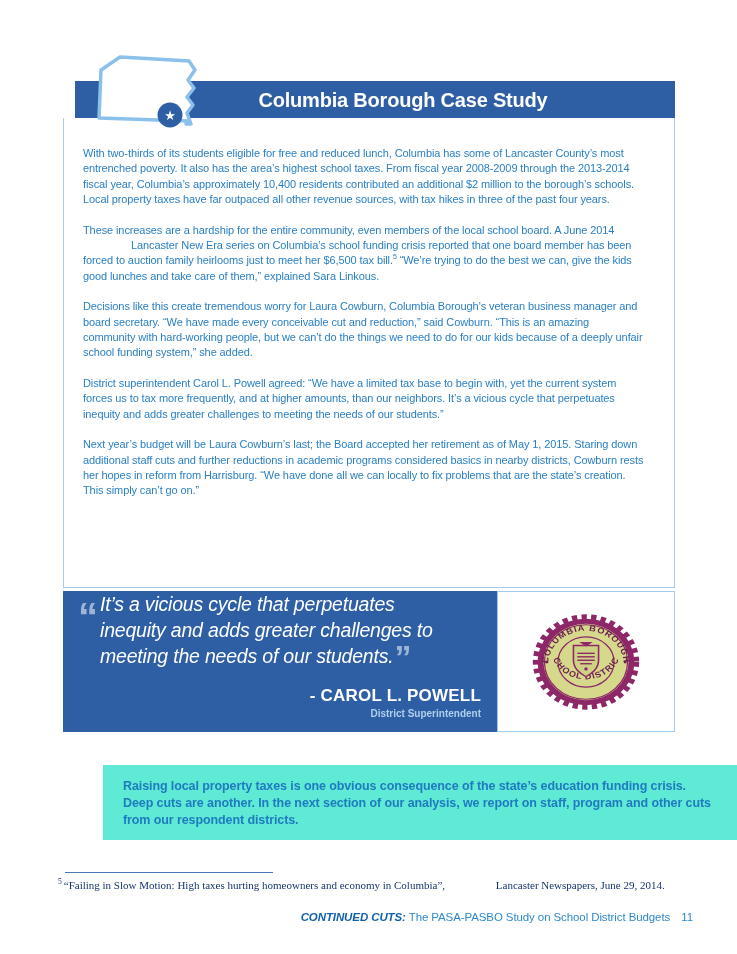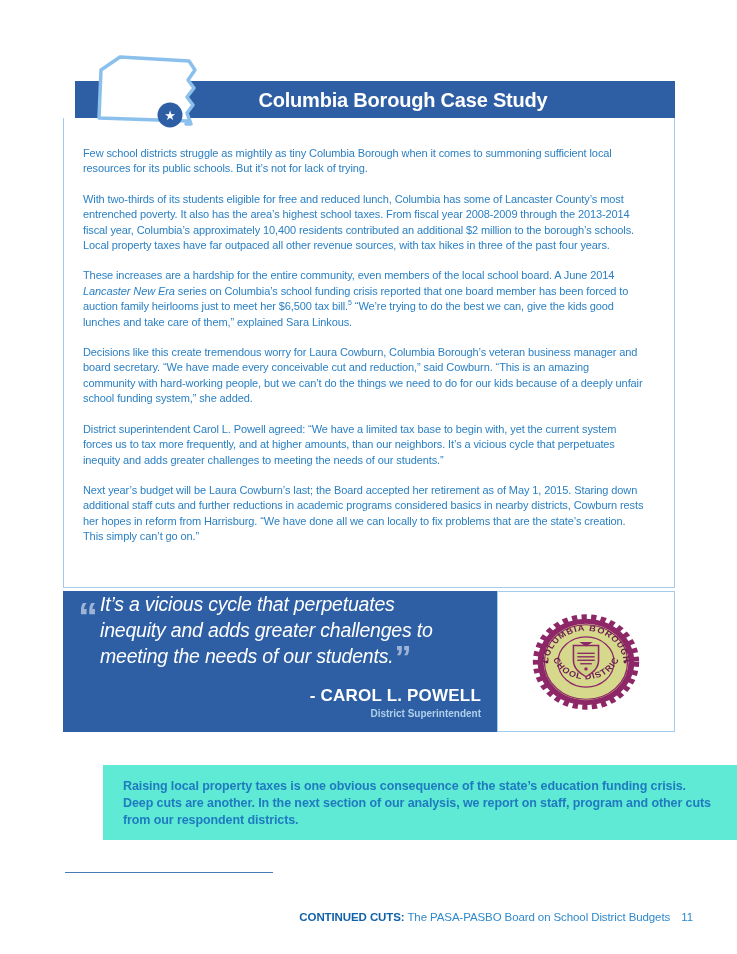--- a/index.html
+++ b/index.html
@@ -14,21 +14,21 @@
 
   .pa-state{position:absolute;left:90px;top:49px;width:132px;height:80px;z-index:3;}
 
   
   .content-box{position:absolute;left:63px;top:118px;width:612px;height:470px;
           border:1px solid #a3cbec;border-top:none;box-sizing:border-box;
           padding:28px 30px 0 19px;}
   .body-para{margin:0 0 15px 0;font-size:11px;line-height:15.4px;color:#2b80c4;
           letter-spacing:-0.1px;}
   .body-para sup{font-size:7px;vertical-align:super;line-height:0;}
-  .it{font-style:italic;}
+  .it{margin-left:48px;}
 
   
   .quote-row{position:absolute;left:63px;top:591px;width:612px;height:141px;display:flex;}
   .quote-box{position:relative;width:434px;height:141px;background:#2e5fa4;box-sizing:border-box;}
   .openquote{position:absolute;left:15px;top:6px;font-size:40px;line-height:1;
           color:#9db4d6;font-weight:700;}
   .quote-text{position:absolute;left:37px;top:0;width:345px;
           font-size:19.5px;line-height:26px;font-style:italic;color:#ffffff;letter-spacing:-0.2px;}
   .closequote{font-size:34px;line-height:0;color:#9db4d6;font-weight:700;font-style:normal;
           position:relative;top:6px;margin-left:1px;}
@@ -47,41 +47,40 @@
   
   .footnote-rule{position:absolute;left:65px;top:872px;width:208px;height:0;
           border-top:1.5px solid #4a7ab5;}
   .footnote{position:absolute;left:58px;top:879px;width:620px;
           font-family:"Liberation Serif",serif;font-size:11px;color:#16356e;}
   .footnote sup{font-size:7.5px;vertical-align:super;line-height:0;margin-right:2px;}
 
   
   .page-footer{position:absolute;left:0;right:44px;top:911px;text-align:right;
           font-size:11.5px;letter-spacing:-0.1px;}
-  .footer-series{font-weight:700;color:#1262aa;}
+  .footer-series{font-weight:700;font-style:italic;color:#1262aa;}
   .footer-title{color:#3089cc;}
   .footer-page{color:#3089cc;margin-left:8px;}
 </style>
 </head>
 <body>
 
 <div class="page">
 
   <div class="banner">
     <span class="banner-title">Columbia Borough Case Study</span>
   </div>
 
   <svg class="pa-state" viewBox="0 0 132 80" preserveAspectRatio="none">
     <path d="M11,21 L9,69 L98,72 L96,75 L101,75 L97,64 L103,56 L97,48 L104,39 L98,31 L105,21 L99,12 L30,8 Z" fill="#ffffff" stroke="#8cc0ec" stroke-width="3.5" stroke-linejoin="round"></path>
     <circle cx="80" cy="66" r="12.5" fill="#2e5fa4"></circle>
     <text x="80" y="71" text-anchor="middle" font-size="13" fill="#ffffff">★</text>
   </svg>
 
   <div class="content-box">
-      <p class="body-para"><span>Few school districts struggle as mightily as tiny Columbia Borough when it comes to summoning sufficient local resources for its public schools. But it’s not for lack of trying.</span></p>
       <p class="body-para"><span>With two-thirds of its students eligible for free and reduced lunch, Columbia has some of Lancaster County’s most entrenched poverty. It also has the area’s highest school taxes. From fiscal year 2008-2009 through the 2013-2014 fiscal year, Columbia’s approximately 10,400 residents contributed an additional $2 million to the borough’s schools. Local property taxes have far outpaced all other revenue sources, with tax hikes in three of the past four years.</span></p>
       <p class="body-para"><span>These increases are a hardship for the entire community, even members of the local school board. A June 2014 </span><span class="it">Lancaster New Era</span><span> series on Columbia’s school funding crisis reported that one board member has been forced to auction family heirlooms just to meet her $6,500 tax bill.</span><sup>5</sup><span> “We’re trying to do the best we can, give the kids good lunches and take care of them,” explained Sara Linkous.</span></p>
       <p class="body-para"><span>Decisions like this create tremendous worry for Laura Cowburn, Columbia Borough’s veteran business manager and board secretary. “We have made every conceivable cut and reduction,” said Cowburn. “This is an amazing community with hard-working people, but we can’t do the things we need to do for our kids because of a deeply unfair school funding system,” she added.</span></p>
       <p class="body-para"><span>District superintendent Carol L. Powell agreed: “We have a limited tax base to begin with, yet the current system forces us to tax more frequently, and at higher amounts, than our neighbors. It’s a vicious cycle that perpetuates inequity and adds greater challenges to meeting the needs of our students.”</span></p>
       <p class="body-para"><span>Next year’s budget will be Laura Cowburn’s last; the Board accepted her retirement as of May 1, 2015. Staring down additional staff cuts and further reductions in academic programs considered basics in nearby districts, Cowburn rests her hopes in reform from Harrisburg. “We have done all we can locally to fix problems that are the state’s creation. This simply can’t go on.”</span></p>
     </div>
 
   <div class="quote-row">
     <div class="quote-box">
       <span class="openquote">“</span>
@@ -121,20 +120,23 @@
         <circle cx="60" cy="68" r="1.8" fill="#8e2768"></circle>
       </svg>
     </div>
   </div>
 
   <div class="callout">
     <div class="callout-text">Raising local property taxes is one obvious consequence of the state’s education funding crisis. Deep cuts are another. In the next section of our analysis, we report on staff, program and other cuts from our respondent districts.</div>
   </div>
 
   <div class="footnote-rule"></div>
+  <div class="footnote">
+    <sup>5</sup><span><span>“Failing in Slow Motion: High taxes hurting homeowners and economy in Columbia”, </span><span class="it">Lancaster Newspapers</span><span>, June 29, 2014.</span></span>
+  </div>
 
   <div class="page-footer">
     <span class="footer-series">CONTINUED CUTS:</span>
-    <span class="footer-title">The PASA-PASBO Board on School District Budgets</span>
+    <span class="footer-title">The PASA-PASBO Study on School District Budgets</span>
     <span class="footer-page">11</span>
   </div>
 
 </div>
 
 </body></html>

